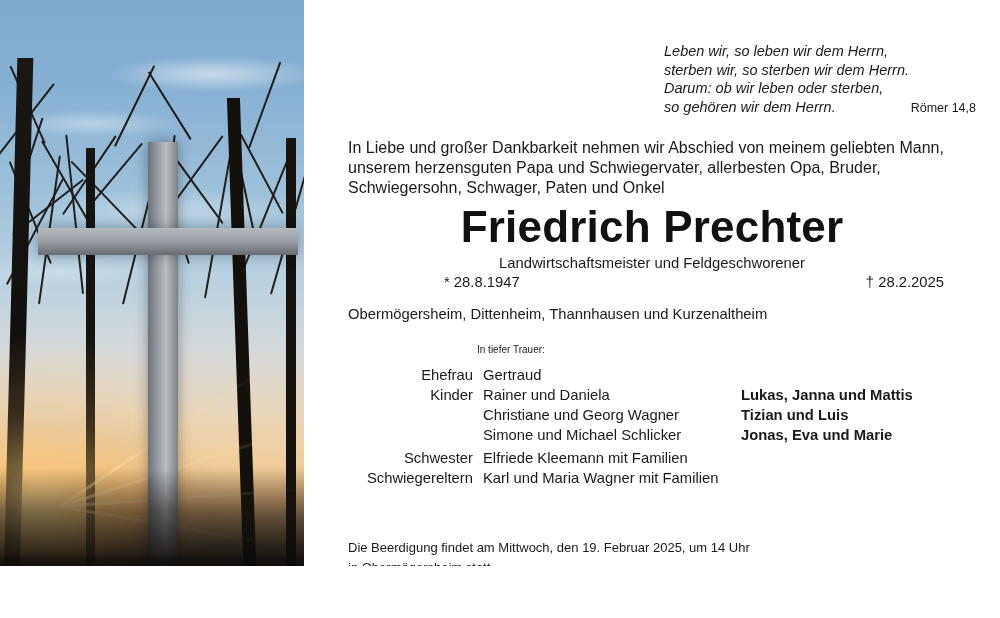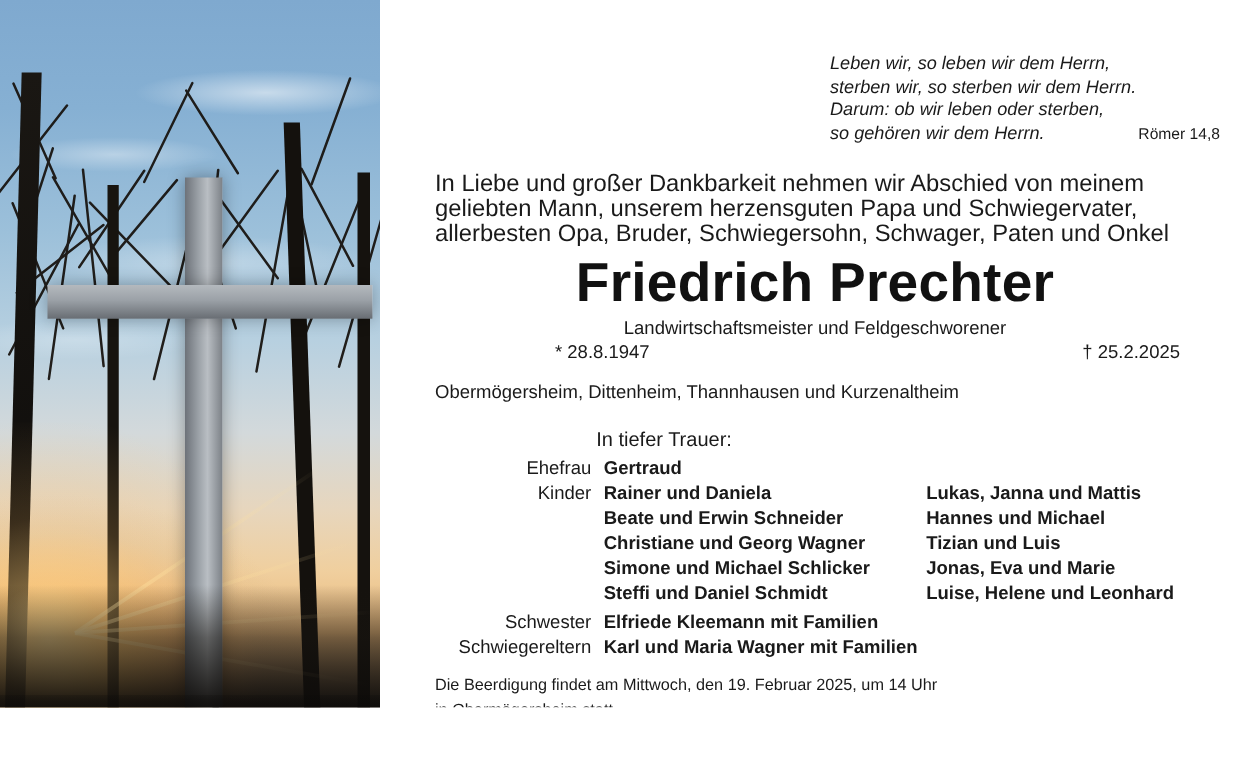--- a/index.html
+++ b/index.html
@@ -170,21 +170,21 @@
     display: flex;
     justify-content: space-between;
     align-items: baseline;
   }
 
   .intro {
     position: absolute;
     left: 44px;
     top: 138px;
     width: 620px;
-    font-size: 19px;
+    font-size: 16px;
     line-height: 20px;
     color: #1a1a1a;
   }
 
   .name {
     position: absolute;
     left: 0;
     right: 0;
     top: 202px;
     text-align: center;
@@ -215,21 +215,21 @@
     position: absolute;
     left: 44px;
     top: 306px;
     font-size: 14.8px;
   }
 
   .mourning-head {
     position: absolute;
     left: 173px;
     top: 344px;
-    font-size: 16px;
+    font-size: 10px;
   }
 
   .family {
     position: absolute;
     left: 44px;
     top: 366px;
     width: 620px;
     font-size: 14.8px;
   }
   .fam-row {
@@ -239,21 +239,21 @@
     margin-bottom: 0.5px;
   }
   .fam-label {
     width: 125px;
     text-align: right;
     padding-right: 10px;
     font-weight: normal;
   }
   .fam-left {
     width: 258px;
-    font-weight: bold;
+    font-weight: normal;
   }
   .fam-right {
     font-weight: bold;
     text-align: center;
   }
   .fam-row.gap { margin-top: 3px; }
 
   .funeral {
     position: absolute;
     left: 44px;
@@ -331,57 +331,47 @@
       </div>
     </div>
 
     <div class="intro">In Liebe und großer Dankbarkeit nehmen wir Abschied von meinem geliebten Mann, unserem herzensguten Papa und Schwiegervater, allerbesten Opa, Bruder, Schwiegersohn, Schwager, Paten und Onkel</div>
 
     <div class="name">Friedrich Prechter</div>
     <div class="subtitle">Landwirtschaftsmeister und Feldgeschworener</div>
 
     <div class="dates">
       <span>* 28.8.1947</span>
-      <span>† 25.2.2025</span>
+      <span>† 28.2.2025</span>
     </div>
 
     <div class="places">Obermögersheim, Dittenheim, Thannhausen und Kurzenaltheim</div>
 
     <div class="mourning-head">In tiefer Trauer:</div>
 
     <div class="family">
       <div class="fam-row">
         <span class="fam-label">Ehefrau</span>
         <span class="fam-left">Gertraud</span>
         <span class="fam-right"></span>
       </div>
       <div class="fam-row">
         <span class="fam-label">Kinder</span>
         <span class="fam-left">Rainer und Daniela</span>
         <span class="fam-right">Lukas, Janna und Mattis</span>
       </div>
       <div class="fam-row">
         <span class="fam-label"></span>
-        <span class="fam-left">Beate und Erwin Schneider</span>
-        <span class="fam-right">Hannes und Michael</span>
-      </div>
-      <div class="fam-row">
-        <span class="fam-label"></span>
         <span class="fam-left">Christiane und Georg Wagner</span>
         <span class="fam-right">Tizian und Luis</span>
       </div>
       <div class="fam-row">
         <span class="fam-label"></span>
         <span class="fam-left">Simone und Michael Schlicker</span>
         <span class="fam-right">Jonas, Eva und Marie</span>
-      </div>
-      <div class="fam-row">
-        <span class="fam-label"></span>
-        <span class="fam-left">Steffi und Daniel Schmidt</span>
-        <span class="fam-right">Luise, Helene und Leonhard</span>
       </div>
       <div class="fam-row gap">
         <span class="fam-label">Schwester</span>
         <span class="fam-left">Elfriede Kleemann mit Familien</span>
         <span class="fam-right"></span>
       </div>
       <div class="fam-row">
         <span class="fam-label">Schwiegereltern</span>
         <span class="fam-left">Karl und Maria Wagner mit Familien</span>
         <span class="fam-right"></span>

